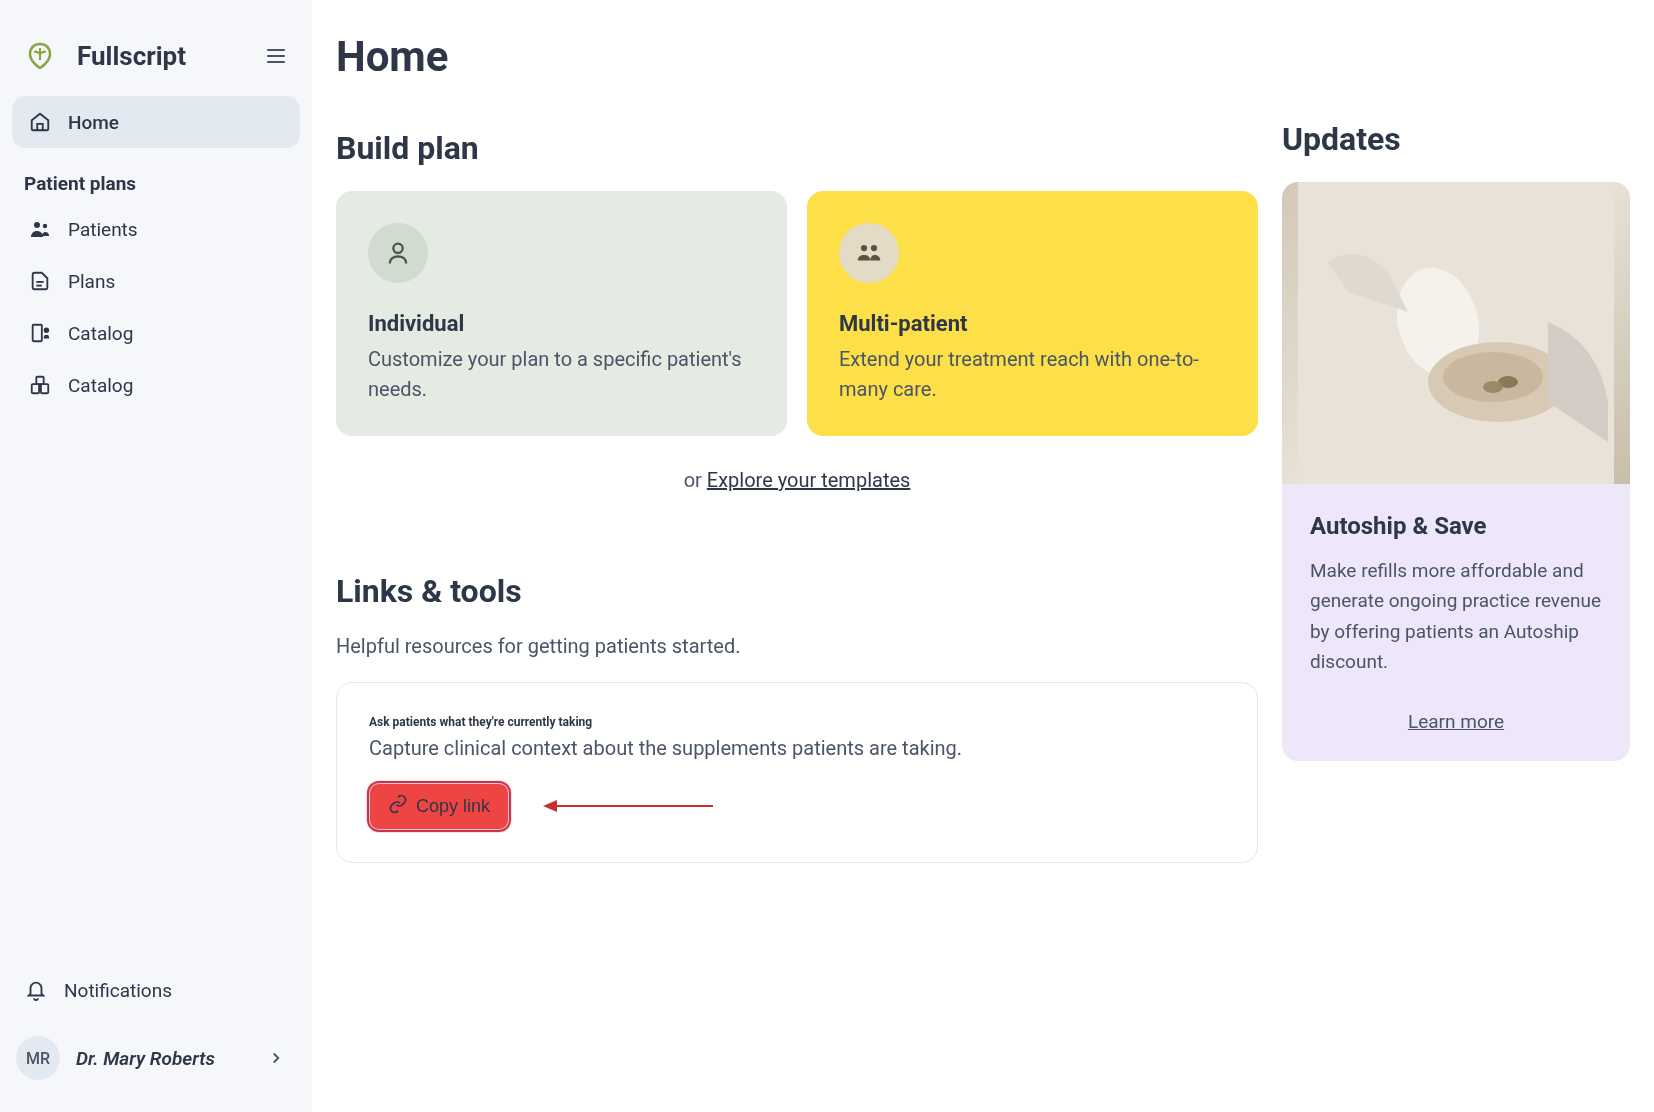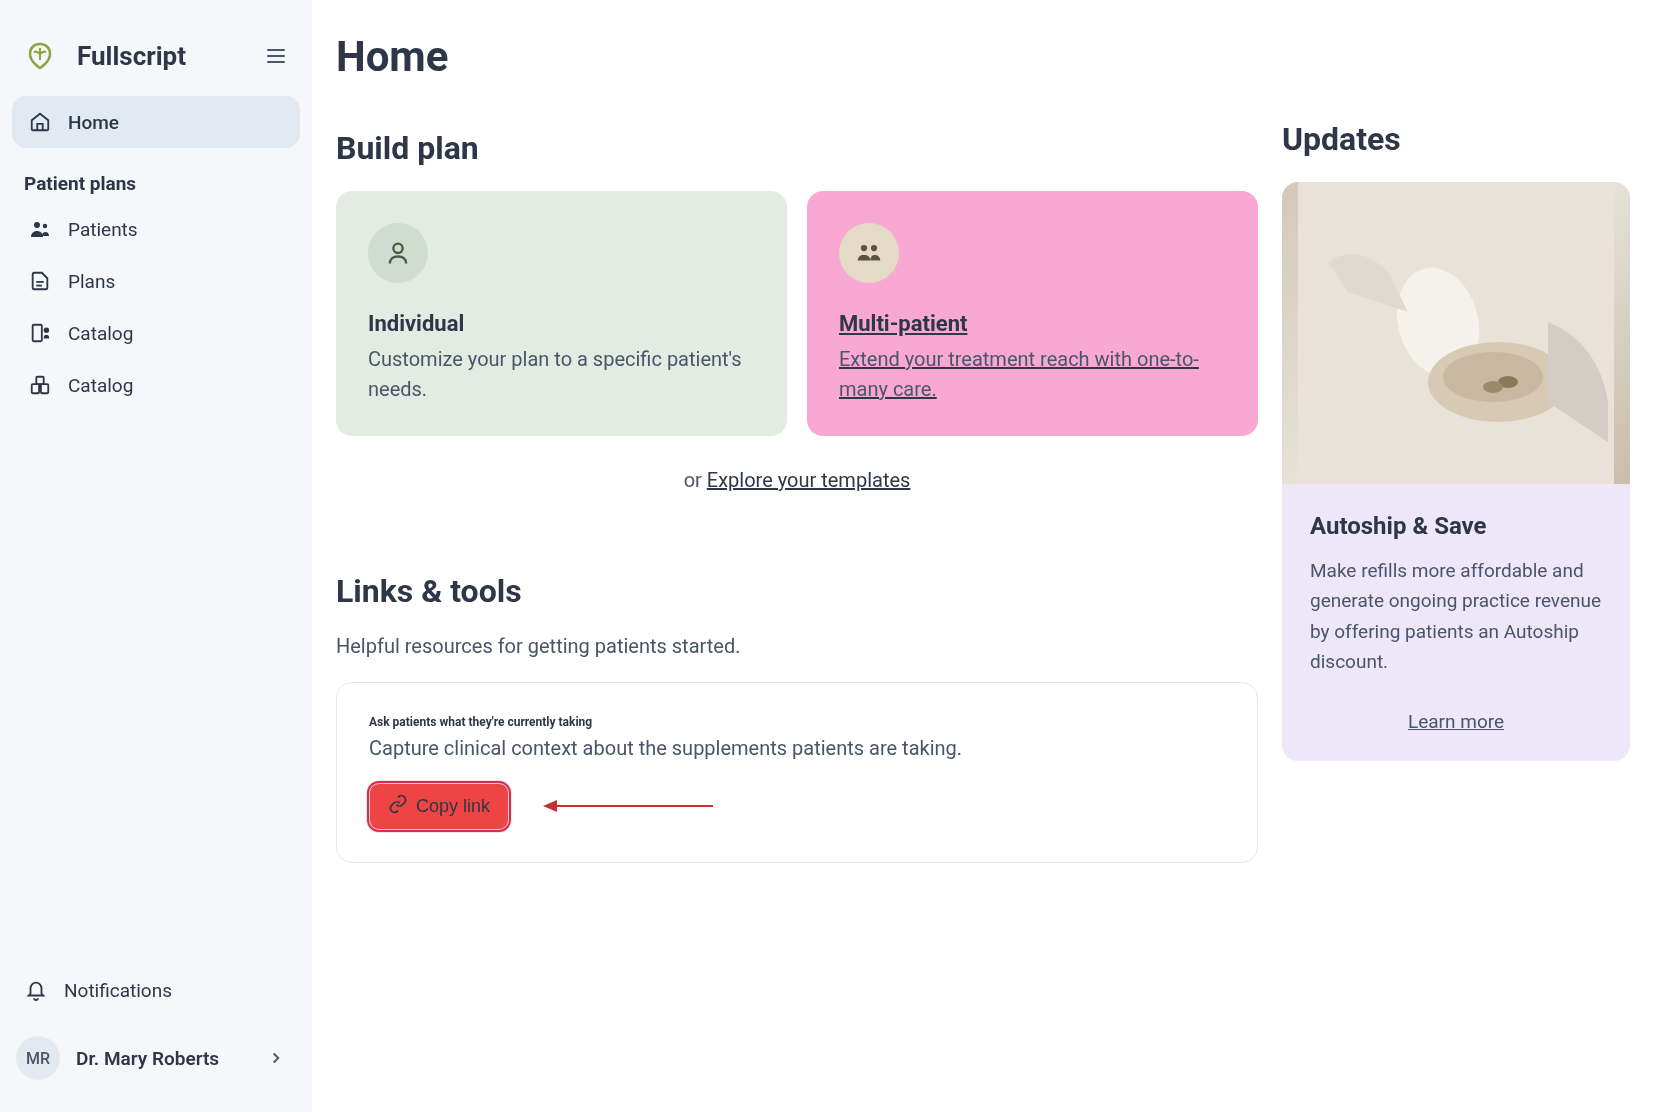--- a/index.html
+++ b/index.html
@@ -109,20 +109,21 @@
       align-items: center;
       justify-content: center;
       font-size: 16px;
       font-weight: 500;
       color: #4a5568;
     }
     .user-name {
       font-size: 19px;
       font-weight: 600;
       flex: 1;
+      font-style: italic;
     }
     .main-content {
       flex: 1;
       padding: 32px 24px;
       display: flex;
       gap: 24px;
     }
     .main-column {
       flex: 1;
       min-width: 0;
@@ -147,22 +148,21 @@
     .plan-card {
       flex: 1;
       padding: 32px;
       border-radius: 16px;
       cursor: pointer;
     }
     .plan-card.individual {
       background: #e3ebe2;
     }
     .plan-card.multi {
-      background: #f9a8d4;
-      text-decoration: underline;
+      background: #fde047;
     }
     .plan-icon-circle {
       width: 60px;
       height: 60px;
       border-radius: 50%;
       display: flex;
       align-items: center;
       justify-content: center;
       margin-bottom: 28px;
     }

